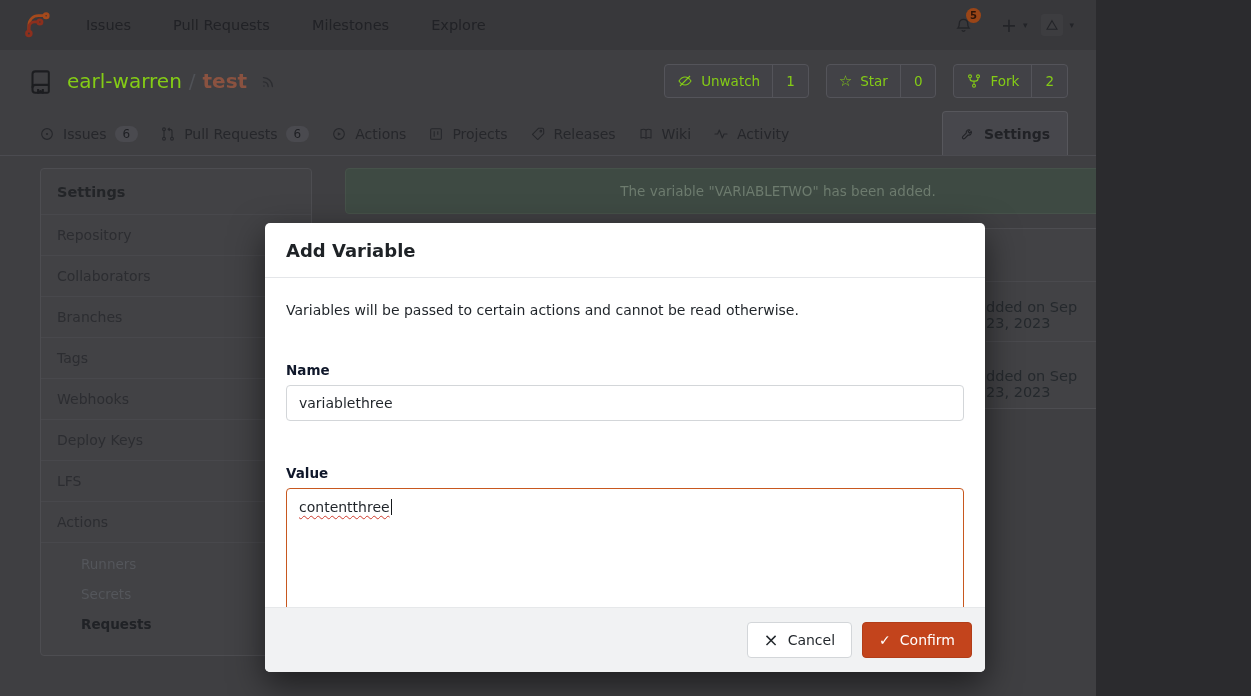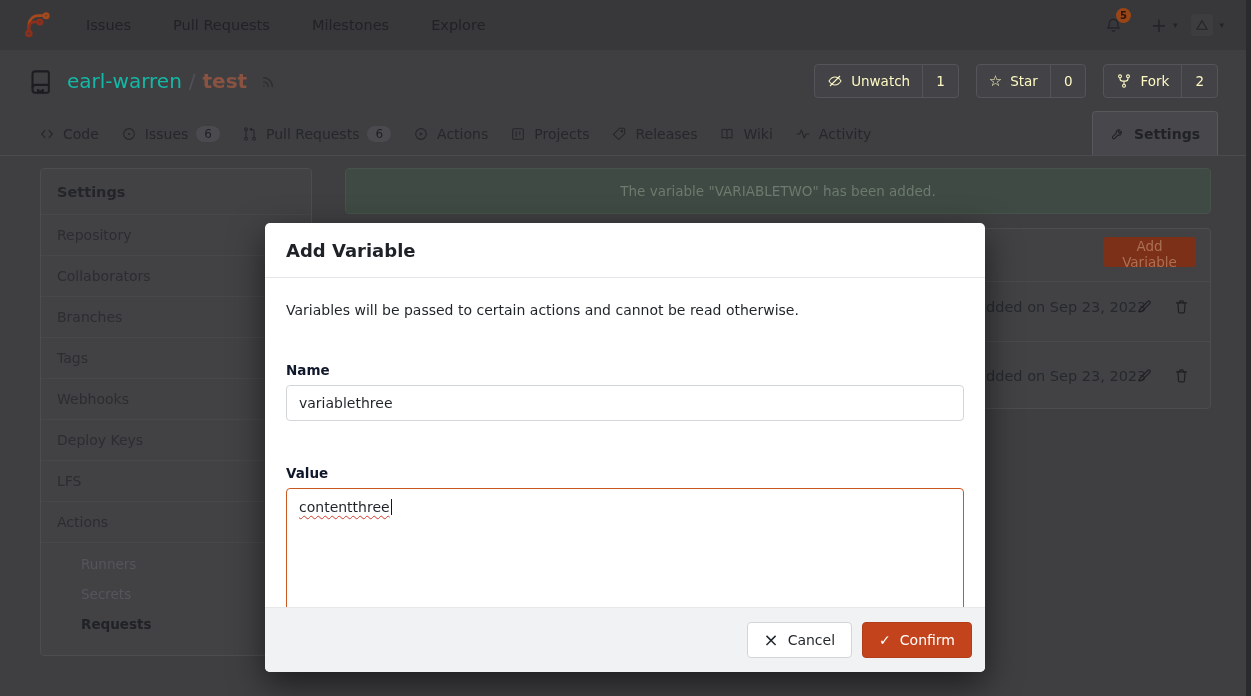--- a/index.html
+++ b/index.html
@@ -1,16 +1,16 @@
 <!DOCTYPE html>
 <html><head>
 <meta charset="utf-8">
 <style>
   html,body{margin:0;padding:0;background:#2b2b2e;}
-  .page{position:relative;width:1246px;height:696px;background:#3f3f42;overflow:hidden;
+  .page{position:relative;width:1096px;height:696px;background:#3f3f42;overflow:hidden;
         font-family:"DejaVu Sans","Liberation Sans",sans-serif;-webkit-font-smoothing:antialiased;}
   svg{display:block;}
   
   .navbar{position:absolute;top:0;left:0;right:0;height:50px;background:#38383b;
           display:flex;align-items:center;padding:0 22px;box-sizing:border-box;}
   .brand{margin-right:34px;}
   .nav-link{color:#212226;font-size:14.5px;margin-right:42px;cursor:pointer;}
   .nav-right{margin-left:auto;display:flex;align-items:center;gap:14px;}
   .bell-wrap{position:relative;color:#232428;margin-right:14px;}
   .nav-badge{position:absolute;top:-8px;right:-8px;width:15px;height:15px;border-radius:50%;
@@ -19,28 +19,28 @@
   .plus-wrap,.avatar-wrap{display:flex;align-items:center;gap:6px;color:#232428;cursor:pointer;}
   .plus-glyph{font-size:19px;line-height:1;}
   .caret{font-size:9px;color:#232428;}
   .avatar-box{width:22px;height:22px;display:flex;align-items:center;justify-content:center;
               border-radius:3px;background:#3d3d40;}
   
   .repo-head{position:absolute;top:50px;left:0;right:0;height:62px;display:flex;align-items:center;
              padding:0 28px;box-sizing:border-box;}
   .repo-icon{color:#1c1d20;margin-right:12px;}
   .repo-title{font-size:20px;display:flex;align-items:baseline;gap:7px;}
-  .repo-owner{color:#14b8a6;cursor:pointer;}
+  .repo-owner{color:#84cc16;cursor:pointer;}
   .repo-sep{color:#505257;}
   .repo-name{color:#8a5240;cursor:pointer;font-weight:bold;}
   .rss-icon{color:#2c2d31;margin-left:13px;}
   .head-actions{margin-left:auto;display:flex;gap:17px;}
   .btn-group{display:flex;align-items:stretch;height:32px;background:#424247;
              border:1px solid #54545a;border-radius:4px;overflow:hidden;
-             font-size:13.5px;color:#fef9c3;cursor:pointer;}
+             font-size:13.5px;color:#84cc16;cursor:pointer;}
   .btn-main{display:flex;align-items:center;gap:8px;padding:0 12px;}
   .btn-count{display:flex;align-items:center;padding:0 13px;border-left:1px solid #54545a;}
   .star-glyph{font-size:15px;line-height:1;}
   
   .tabs{position:absolute;top:112px;left:0;right:0;height:44px;display:flex;align-items:center;
         padding:0 28px;box-sizing:border-box;border-bottom:1px solid #4b4b50;}
   .tab{display:flex;align-items:center;gap:8px;color:#26272b;font-size:14px;
        padding:0 11px;height:100%;cursor:pointer;}
   .tab-count{background:#4a4a4f;color:#1f2024;font-size:12px;padding:1px 8px;border-radius:10px;}
   .tab-settings{margin-left:auto;align-self:flex-end;height:43px;display:flex;align-items:center;gap:8px;
@@ -194,27 +194,20 @@
           </svg>
           <span>Fork</span>
         </span>
         <span class="btn-count">2</span>
       </span>
     </span>
   </section>
 
   <nav class="tabs">
     <span class="tab">
-      <svg width="16" height="16" viewBox="0 0 24 24" fill="none" stroke="currentColor" stroke-width="1.7" stroke-linecap="round" stroke-linejoin="round">
-        <path d="M9 6.5 4 12l5 5.5"></path>
-          <path d="M15 6.5 20 12l-5 5.5"></path>
-      </svg>
-      <span>Code</span>
-    </span>
-    <span class="tab">
       <svg width="16" height="16" viewBox="0 0 24 24" fill="none" stroke="currentColor" stroke-width="1.7">
         <circle cx="12" cy="12" r="8"></circle>
           <circle cx="12" cy="12" r="1.6" fill="currentColor" stroke="none"></circle>
       </svg>
       <span>Issues</span>
       <span class="tab-count">6</span>
     </span>
     <span class="tab">
       <svg width="16" height="16" viewBox="0 0 24 24" fill="none" stroke="currentColor" stroke-width="1.7">
         <circle cx="6" cy="5" r="2.1"></circle>

